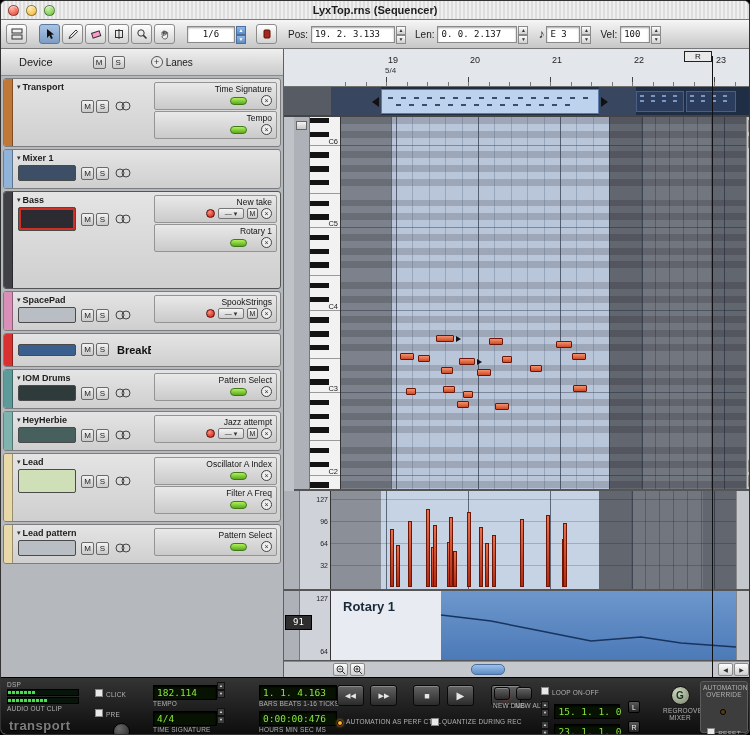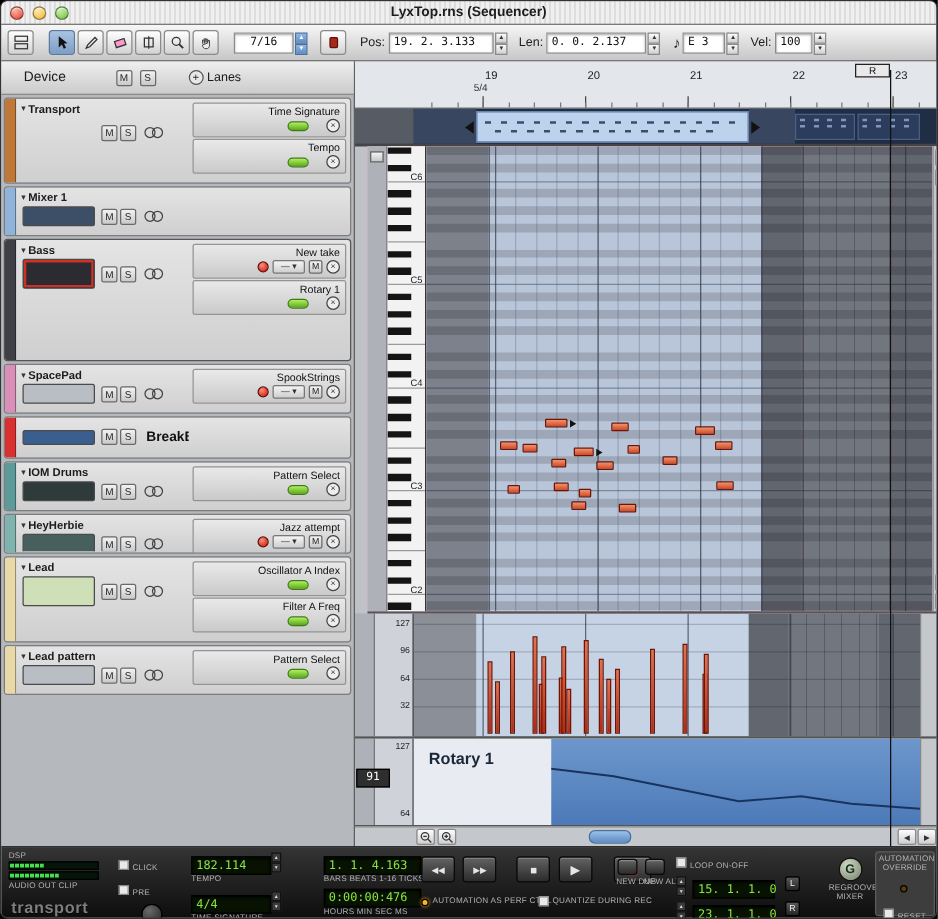--- a/index.html
+++ b/index.html
@@ -220,21 +220,21 @@
           <line x1="7.4" y1="7.4" x2="10.5" y2="10.5" stroke="#333" stroke-width="1.5"></line>
         </svg>
     </span>
     <span class="tbtn">
       <svg width="12" height="12">
           <path d="M3 7 V4 h1.4 v3 M4.4 6 V3 h1.4 v3 M5.8 6 V3.4 h1.4 V6 M7.2 6.4 V4.4 h1.4 V8 c0 2-1 3-2.8 3 C4 11 3 9.5 3 8z" fill="#eee" stroke="#333" stroke-width=".7"></path>
         </svg>
     </span>
     <span class="tgap"></span>
     <span class="field" style="width:48px;justify-content:center">
-        <span>7/16</span>
+        <span>1/6</span>
       </span>
     <span class="stepper aqua">
         <span>▲</span>
         <span>▼</span>
       </span>
     <span class="tgap"></span>
     <span class="tbtn">
       <svg width="12" height="12">
           <rect x="3" y="2" width="6" height="8" rx="1" fill="#a5281c" stroke="#5d0f08"></rect>
         </svg>
@@ -446,21 +446,21 @@
           <div class="tlanes">
             <div class="lane">
               <div class="lane-label">Pattern Select</div>
               <div class="lane-ctrls">
                 <span class="on-pill"></span>
                 <span class="xcirc">×</span>
               </div>
             </div>
           </div>
         </div>
-        <div class="track" style="height: 32px;">
+        <div class="track" style="height: 40px;">
           <div class="tstrip" style="background: rgb(127, 179, 174);"></div>
           <div class="tleft">
             <div class="ttab">
               <span class="disc">▾</span>
               <span class="tname">HeyHerbie</span>
             </div>
             <div class="trow">
               <div class="ticon" style="background: rgb(71, 96, 93); height: 16px;"></div>
               <span class="ms">M</span>
               <span class="ms">S</span>
@@ -557,21 +557,21 @@
   <span class="rnum" style="left: 104px;">19</span>
       <span class="rtick" style="left: 102px; height: 9px;"></span>
       <span class="rnum" style="left: 186px;">20</span>
       <span class="rtick" style="left: 184px; height: 9px;"></span>
       <span class="rnum" style="left: 268px;">21</span>
       <span class="rtick" style="left: 266px; height: 9px;"></span>
       <span class="rnum" style="left: 350px;">22</span>
       <span class="rtick" style="left: 348px; height: 9px;"></span>
       <span class="rnum" style="left: 432px;">23</span>
       <span class="rtick" style="left: 430px; height: 9px;"></span>
-      <span class="rsig" style="left: 95px;">5/4</span>
+      <span class="rsig" style="left: 101px;">5/4</span>
       <span class="rtick" style="left: 61px; height: 4px; background: rgb(119, 119, 119);"></span>
       <span class="rtick" style="left: 82px; height: 4px; background: rgb(119, 119, 119);"></span>
       <span class="rtick" style="left: 102px; height: 4px; background: rgb(119, 119, 119);"></span>
       <span class="rtick" style="left: 123px; height: 4px; background: rgb(119, 119, 119);"></span>
       <span class="rtick" style="left: 143px; height: 4px; background: rgb(119, 119, 119);"></span>
       <span class="rtick" style="left: 164px; height: 4px; background: rgb(119, 119, 119);"></span>
       <span class="rtick" style="left: 184px; height: 4px; background: rgb(119, 119, 119);"></span>
       <span class="rtick" style="left: 205px; height: 4px; background: rgb(119, 119, 119);"></span>
       <span class="rtick" style="left: 225px; height: 4px; background: rgb(119, 119, 119);"></span>
       <span class="rtick" style="left: 246px; height: 4px; background: rgb(119, 119, 119);"></span>
@@ -851,21 +851,21 @@
       <div class="knob" style="margin:1px auto 0"></div>
 
     </div>
 
     <div class="tp" style="left:152px;top:4px;width:84px">
       <div><span class="lcd" style="display:inline-block;width:64px">182.114</span><span class="mini-sp">
             <span>▲</span>
             <span>▼</span>
           </span></div>
       <div class="tlab">TEMPO</div>
-      <div style="margin-top:6px"><span class="lcd" style="display:inline-block;width:64px">4/4</span><span class="mini-sp">
+      <div style="margin-top:1px"><span class="lcd" style="display:inline-block;width:64px">4/4</span><span class="mini-sp">
             <span>▲</span>
             <span>▼</span>
           </span></div>
       <div class="tlab">TIME SIGNATURE</div>
     </div>
 
     <div class="tp" style="left:258px;top:4px;width:90px">
       <div><span class="lcd" style="display:inline-block;width:78px">1. 1. 4.163</span></div>
       <div class="tlab">BARS BEATS 1-16 TICKS</div>
       <div style="margin-top:1px"><span class="lcd" style="display:inline-block;width:78px">0:00:00:476</span></div>

